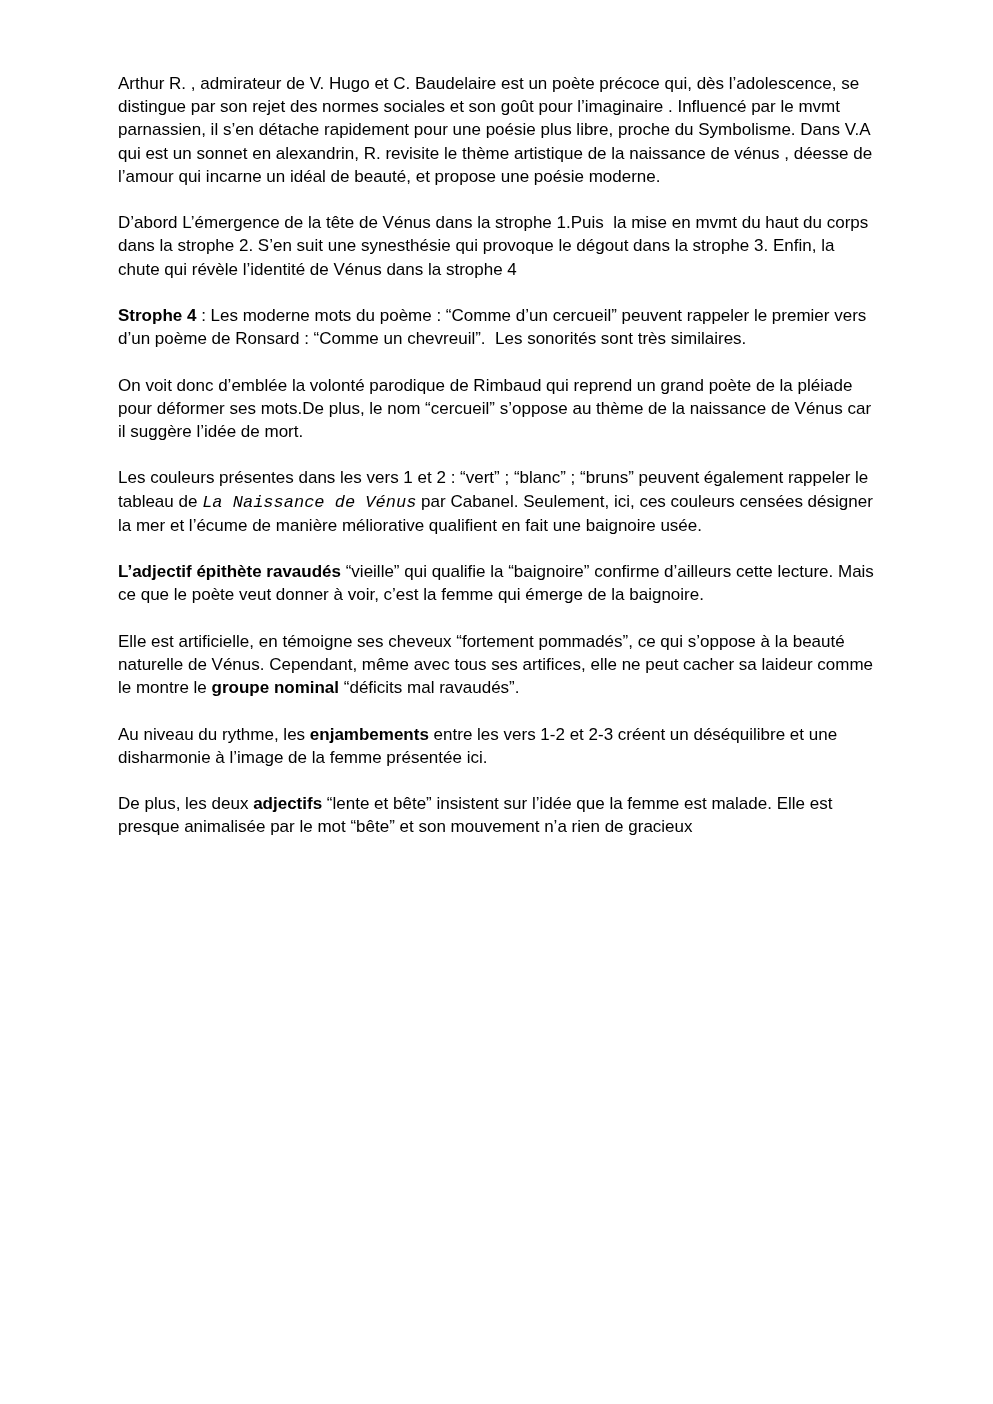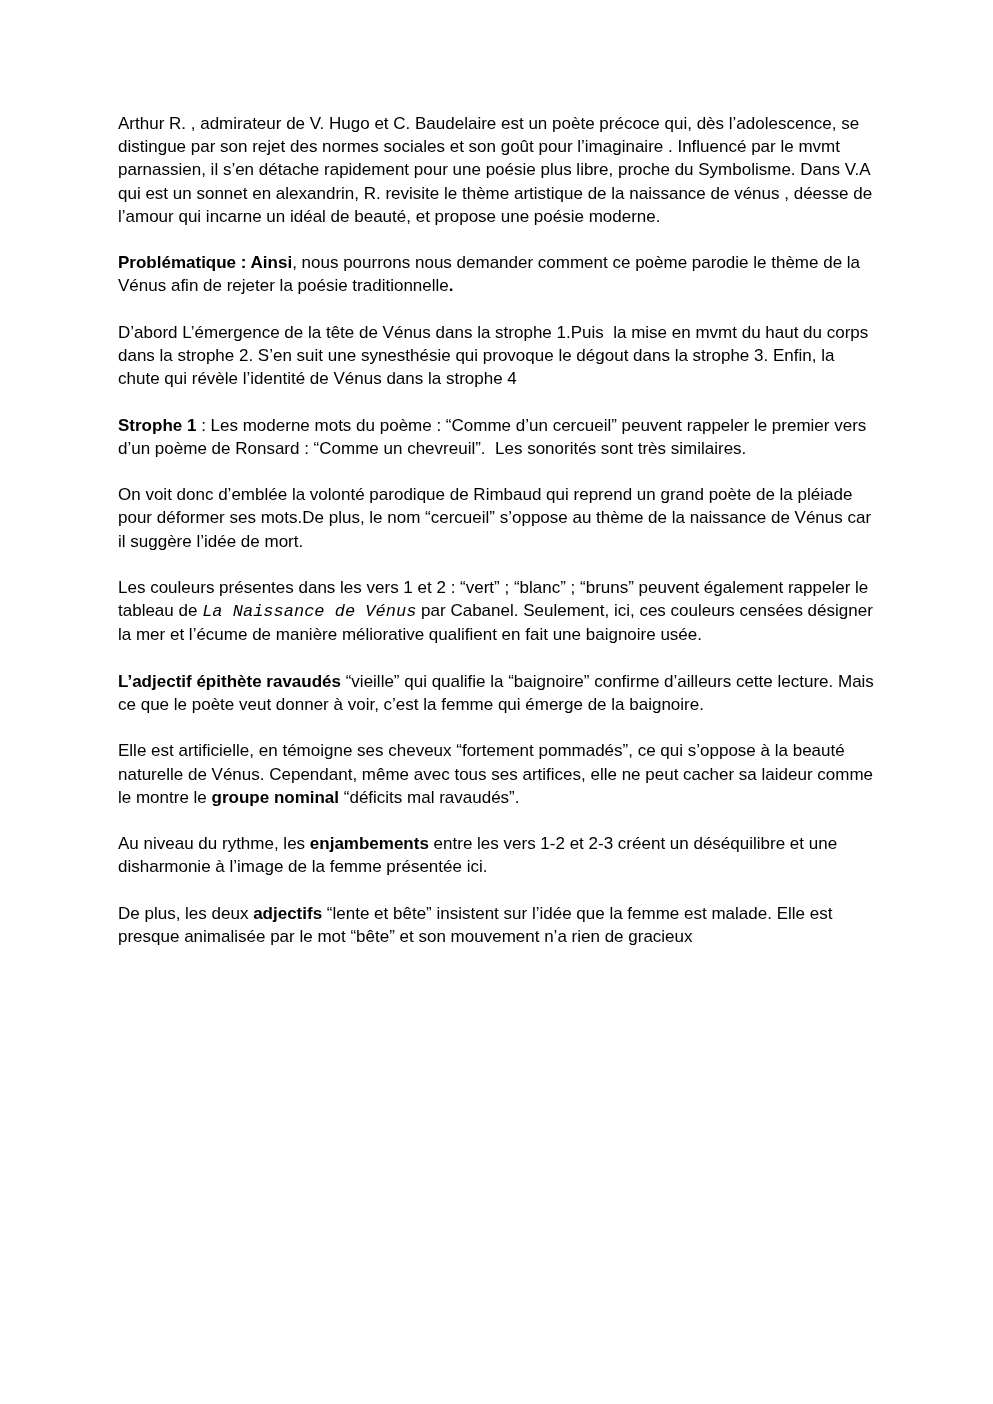--- a/index.html
+++ b/index.html
@@ -6,21 +6,21 @@
     margin: 0;
     padding: 0;
     background: #ffffff;
   }
   .page {
     position: relative;
     width: 993px;
     height: 1404px;
     background: #ffffff;
     box-sizing: border-box;
-    padding: 112px 113px 0 118px;
+    padding: 72px 113px 0 118px;
     overflow: hidden;
   }
   .doc {
     width: 762px;
     font-family: "Liberation Sans", sans-serif;
     font-size: 17px;
     line-height: 23.2px;
     color: #000000;
     -webkit-font-smoothing: antialiased;
   }
@@ -33,23 +33,22 @@
   }
   .run-b { font-weight: 700; }
   .run-i { font-style: italic; font-family: Liberation Mono, monospace; }
 </style>
 </head>
 <body>
 
 <div class="page">
   <div class="doc">
       <p class="para"><span>Arthur R. , admirateur de V. Hugo et C. Baudelaire est un poète précoce qui, dès l’adolescence, se distingue par son rejet des normes sociales et son goût pour l’imaginaire . Influencé par le mvmt parnassien, il s’en détache rapidement pour une poésie plus libre, proche du Symbolisme. Dans V.A qui est un sonnet en alexandrin, R. revisite le thème artistique de la naissance de vénus , déesse de l’amour qui incarne un idéal de beauté, et propose une poésie moderne.</span></p>
-      <p class="para"><span class="run-b">Problématique : Ainsi</span><span>, nous pourrons nous demander comment ce poème parodie le thème de la Vénus afin de rejeter la poésie traditionnelle</span><span class="run-b">.</span></p>
       <p class="para"><span>D’abord L’émergence de la tête de Vénus dans la strophe 1.Puis  la mise en mvmt du haut du corps dans la strophe 2. S’en suit une synesthésie qui provoque le dégout dans la strophe 3. Enfin, la chute qui révèle l’identité de Vénus dans la strophe 4</span></p>
-      <p class="para"><span class="run-b">Strophe 1</span><span> : Les moderne mots du poème : “Comme d’un cercueil” peuvent rappeler le premier vers d’un poème de Ronsard : “Comme un chevreuil”.  Les sonorités sont très similaires.</span></p>
+      <p class="para"><span class="run-b">Strophe 4</span><span> : Les moderne mots du poème : “Comme d’un cercueil” peuvent rappeler le premier vers d’un poème de Ronsard : “Comme un chevreuil”.  Les sonorités sont très similaires.</span></p>
       <p class="para"><span>On voit donc d’emblée la volonté parodique de Rimbaud qui reprend un grand poète de la pléiade pour déformer ses mots.De plus, le nom “cercueil” s’oppose au thème de la naissance de Vénus car il suggère l’idée de mort.</span></p>
       <p class="para"><span>Les couleurs présentes dans les vers 1 et 2 : “vert” ; “blanc” ; “bruns” peuvent également rappeler le tableau de </span><span class="run-i">La Naissance de Vénus</span><span> par Cabanel. Seulement, ici, ces couleurs censées désigner la mer et l’écume de manière méliorative qualifient en fait une baignoire usée.</span></p>
       <p class="para"><span class="run-b">L’adjectif épithète ravaudés</span><span> “vieille” qui qualifie la “baignoire” confirme d’ailleurs cette lecture. Mais ce que le poète veut donner à voir, c’est la femme qui émerge de la baignoire.</span></p>
       <p class="para"><span>Elle est artificielle, en témoigne ses cheveux “fortement pommadés”, ce qui s’oppose à la beauté naturelle de Vénus. Cependant, même avec tous ses artifices, elle ne peut cacher sa laideur comme le montre le </span><span class="run-b">groupe nominal</span><span> “déficits mal ravaudés”.</span></p>
       <p class="para"><span>Au niveau du rythme, les </span><span class="run-b">enjambements</span><span> entre les vers 1-2 et 2-3 créent un déséquilibre et une disharmonie à l’image de la femme présentée ici.</span></p>
       <p class="para"><span>De plus, les deux </span><span class="run-b">adjectifs</span><span> “lente et bête” insistent sur l’idée que la femme est malade. Elle est presque animalisée par le mot “bête” et son mouvement n’a rien de gracieux</span></p>
     </div>
 </div>
 
 </body></html>

